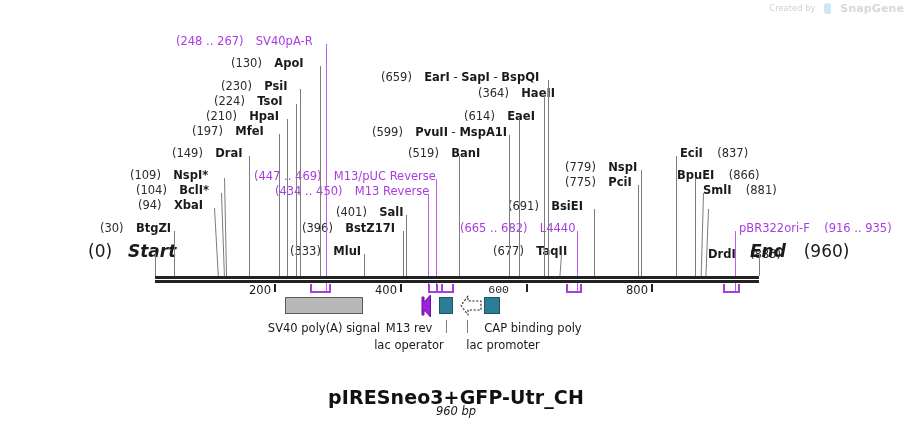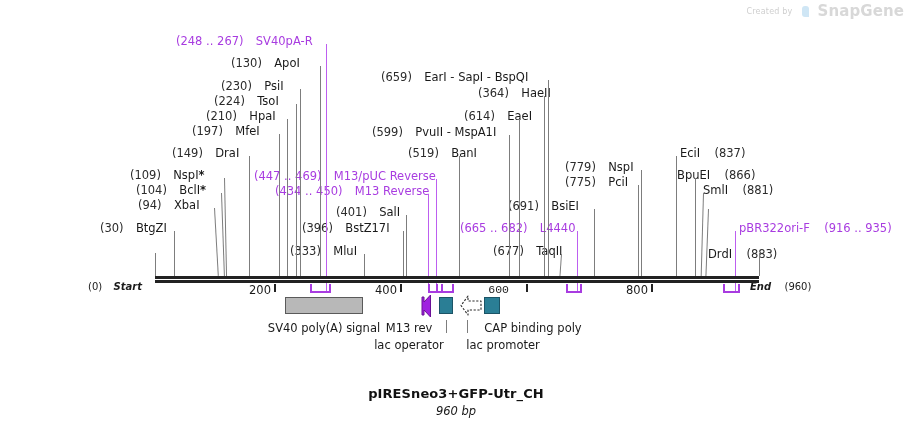--- a/index.html
+++ b/index.html
@@ -9,31 +9,31 @@
     -webkit-font-smoothing:antialiased;
   }
   .abs{position:absolute;}
 
   
   #watermark{top:2px;right:8px;display:flex;align-items:center;gap:9px;}
   #watermark .wm-created{font-size:8px;color:#cfcfcf;letter-spacing:.2px;}
   #watermark .wm-logo{width:7px;height:11px;position:relative;}
   #watermark .wm-logo:before{content:"";position:absolute;left:0;top:0;width:7px;height:11px;
      background:#cfe6f5;border-radius:3px 3px 0 3px;}
-  #watermark .wm-name{font-size:15px;color:#d8d8d8;font-weight:600;letter-spacing:.1px;}
+  #watermark .wm-name{font-size:11px;color:#d8d8d8;font-weight:600;letter-spacing:.1px;}
 
   
   .enz{white-space:nowrap;font-size:11.5px;color:#1a1a1a;line-height:12px;}
   .enz .pos{font-weight:400;color:#2b2b2b;}
-  .enz .nm{font-weight:normal;}
+  .enz .nm{font-weight:bold;}
   .enz .star{font-weight:bold;}
   .prim{white-space:nowrap;font-size:11.5px;color:#a83ce0;line-height:12px;}
   .prim .ppos{font-weight:400;}
   .prim .pnm{font-weight:400;}
-  .startend{white-space:nowrap;font-size:10px;color:#1a1a1a;line-height:12px;margin-top:36px;}
+  .startend{white-space:nowrap;font-size:17px;color:#1a1a1a;line-height:12px;}
   .startend .se{font-weight:bold;font-style:italic;}
 
   
   .lead{position:absolute;background:#7d7d7d;width:1px;transform-origin:top center;}
   .leadp{position:absolute;background:#bd5ef0;width:1px;transform-origin:top center;}
 
   
   #backbone-outer{left:155px;top:276px;width:604px;height:7px;background:#222222;}
   #backbone-inner{left:155px;top:279px;width:604px;height:1px;background:#ffffff;}
 
@@ -47,21 +47,21 @@
 
   
   .feat-box{position:absolute;box-sizing:border-box;}
   .feat-gray{background:#b8b8b8;border:1px solid #5a5a5a;}
   .feat-teal{background:#2a7e95;border:1px solid #1c5466;}
   .feat-label{position:absolute;font-size:11.5px;color:#1a1a1a;white-space:nowrap;
      text-align:center;transform:translateX(-50%);}
   .tiny-lead{position:absolute;width:1px;background:#7d7d7d;}
 
   
-  #plasmid-title{left:0;right:0;top:386px;text-align:center;font-size:13px;
+  #plasmid-title{left:0;right:0;top:386px;text-align:center;font-size:19px;
      font-weight:bold;color:#111;letter-spacing:.1px;}
   #plasmid-size{left:0;right:0;top:404px;text-align:center;font-size:11.5px;color:#1a1a1a;font-style:italic;}
 </style>
 </head>
 <body>
 
 <div class="abs" id="watermark">
   <span class="wm-created">Created by</span>
   <span class="wm-logo"></span>
   <span class="wm-name">SnapGene</span>

